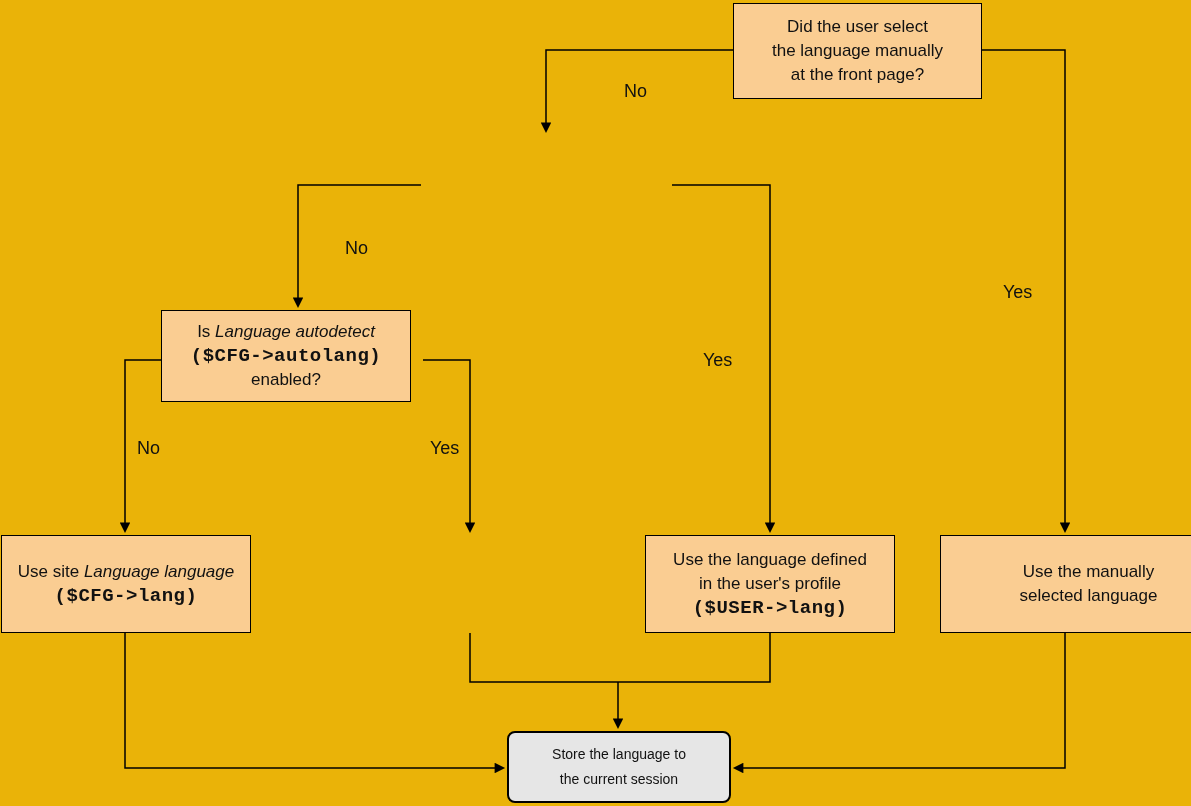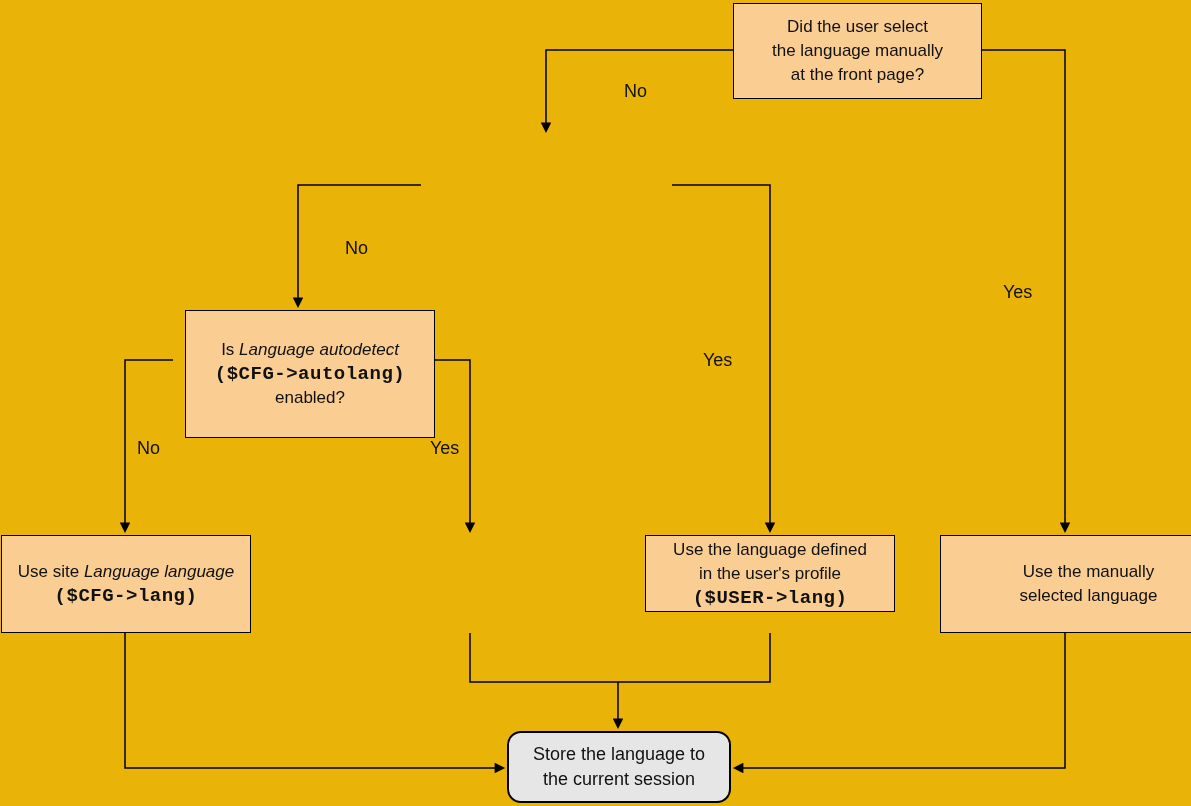--- a/index.html
+++ b/index.html
@@ -20,21 +20,21 @@
   }
   svg.edges{position:absolute;left:0;top:0;z-index:0;}
   svg.edges polyline{fill:none;stroke:var(--line);stroke-width:1.5;}
   .node{
     position:absolute;z-index:1;box-sizing:border-box;
     border:1.5px solid var(--border);
     display:flex;flex-direction:column;justify-content:center;align-items:center;
     text-align:center;font-size:17px;line-height:24px;
   }
   .decision{background:var(--decision-fill);}
-  .terminal{background:var(--terminal-fill);border-radius:14px;border-width:2px;font-size:18px;line-height:25px;text-align:center;}
+  .terminal{background:var(--terminal-fill);border-radius:8px;border-width:2px;font-size:14px;line-height:25px;text-align:center;}
   .code{font-family:"Liberation Mono","DejaVu Sans Mono",monospace;font-size:19px;letter-spacing:0.5px;font-weight:bold;}
   .it{font-style:italic;}
   .edge-label{
     position:absolute;z-index:1;font-size:18px;line-height:22px;white-space:nowrap;
   }
 </style>
 </head>
 <body>
 
 <div class="canvas">
@@ -67,33 +67,33 @@
     <polyline points="1065,633 1065,768 735,768" marker-end="url(#arrow)"></polyline>
   </svg>
 
   <div class="node decision" style="left:733px;top:3px;width:249px;height:96px">
     <div>Did the user select</div>
     <div>the language manually</div>
     <div>at the front page?</div>
   </div>
 
 
-  <div class="node decision" style="left:185px;top:310px;width:250px;height:128px">
+  <div class="node decision" style="left:161px;top:310px;width:250px;height:92px">
     <div><span>Is </span><span class="it">Language autodetect</span></div>
     <div class="code">($CFG-&gt;autolang)</div>
     <div>enabled?</div>
   </div>
 
   <div class="node decision" style="left:1px;top:535px;width:250px;height:98px">
     <div><span>Use site </span><span class="it">Language language</span></div>
     <div class="code">($CFG-&gt;lang)</div>
   </div>
 
 
-  <div class="node decision" style="left:645px;top:535px;width:250px;height:77px">
+  <div class="node decision" style="left:645px;top:535px;width:250px;height:98px">
     <div>Use the language defined</div>
     <div>in the user's profile</div>
     <div class="code">($USER-&gt;lang)</div>
   </div>
 
   <div class="node decision" style="left:940px;top:535px;width:297px;height:98px">
     <div>Use the manually</div>
     <div>selected language</div>
   </div>
 

